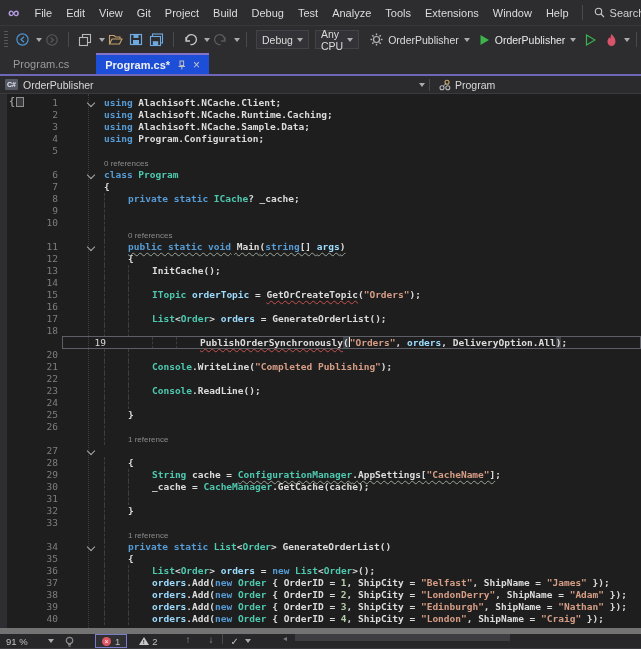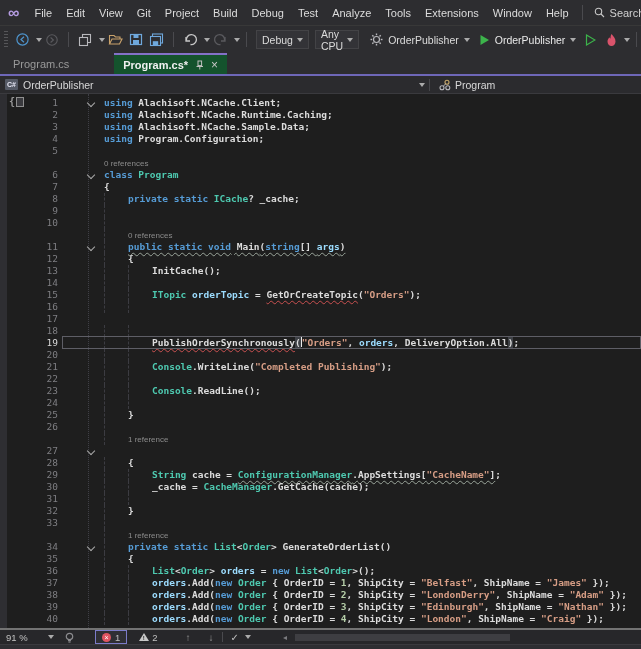--- a/index.html
+++ b/index.html
@@ -27,21 +27,21 @@
   .ticon{display:flex;align-items:center;padding:2px 2px;margin:0 1px;flex:none;}
   .combo{display:flex;align-items:center;background:#333337;border:1px solid #434346;
          height:17px;padding:0 5px;margin:0 3px;gap:4px;}
   .tlabel{margin:0 2px;}
   .runlabel{color:#E8E8E8;}
 
   
   .tabstrip{height:21px;flex:none;background:#2D2D30;display:flex;align-items:flex-end;font-size:11px;}
   .tab{height:21px;display:flex;align-items:center;padding:0 9px;cursor:default;}
   .tab.inactive{color:#9A9A9A;margin-left:4px;text-align:right;}
-  .tab.active{background:#14532d;border-top:2px solid #8471C8;color:#F0F0F0;margin-left:36px;
+  .tab.active{background:#1d4ed8;border-top:2px solid #8471C8;color:#F0F0F0;margin-left:18px;
               font-weight:bold;gap:7px;height:19px;}
   .accentline{height:2px;flex:none;background:#6E67B8;}
   .tabclose{color:#C8C8C8;font-size:12px;line-height:1;font-weight:normal;}
 
   
   .breadcrumb{height:17px;flex:none;background:#2B2B2E;border-bottom:1px solid #3A3A3E;
               display:flex;align-items:center;font-size:10.5px;color:#D8D8D8;}
   .bc-left{display:flex;align-items:center;gap:5px;width:420px;padding-left:5px;}
   .bc-caret{margin-left:auto;}
   .bc-sep{width:1px;height:12px;background:#47474B;margin:0 4px;}
@@ -52,21 +52,21 @@
   .editor{flex:none;height:534px;position:relative;background:#1E1E1E;overflow:hidden;}
   .bp-strip{position:absolute;left:0;top:0;bottom:0;width:7px;background:#2E2E32;}
   .fold-guide{position:absolute;left:88px;top:0;bottom:0;border-left:1px dotted #3F3F46;}
   .margin-icon{position:absolute;left:9px;top:2px;color:#9A9A9A;font:600 10px "DejaVu Sans Mono",monospace;
                display:flex;align-items:center;gap:1px;}
   .margin-icon i{display:inline-block;width:6px;height:8px;border:1px solid #8F8F8F;background:#3A3A3E;}
   .code-area{position:absolute;left:0;top:0;right:0;bottom:0;padding-top:3px;}
   .row{display:flex;height:12px;line-height:12px;position:relative;}
   .row.current::after{content:'';position:absolute;left:62px;right:0;top:-1px;bottom:0;
                       border:1px solid #5E5E66;pointer-events:none;}
-  .row.current .ln{color:#D8D8D8;}
+  .row.current .ln{color:#D8D8D8;margin-left:48px;}
   .ln{flex:none;width:58px;text-align:right;color:#7E7E82;
       font:400 9.5px "DejaVu Sans Mono",monospace;}
   .foldcol{flex:none;width:46px;position:relative;}
   .chev{position:absolute;left:30px;top:3px;width:5px;height:5px;
         border-right:1.2px solid #A8A8A8;border-bottom:1.2px solid #A8A8A8;transform:rotate(45deg);}
   .codetext{font:600 9.5px "DejaVu Sans Mono",monospace;white-space:pre;color:#DCDCDC;}
   .ind{display:inline-block;width:23px;height:12px;border-left:1px dashed #3C3C42;vertical-align:top;}
   .lens{font:400 8px "Liberation Sans",sans-serif;color:#8C8C8C;font-weight:400;margin-top:12px;}
   .c-k{color:#569CD6;}
   .c-t{color:#4EC9B0;}
@@ -74,22 +74,22 @@
   .c-n{color:#B5CEA8;}
   .c-p{color:#DCDCDC;}
   .c-v{color:#9CDCFE;}
   .c-m{color:#DCDCDC;}
   .f-w{text-decoration:underline wavy #9AA59A;text-decoration-thickness:1px;text-underline-offset:2px;}
   .f-r{text-decoration:underline wavy #C8504F;text-decoration-thickness:1px;text-underline-offset:2px;}
   .f-b{background:#3E4146;}
   .caret{display:inline-block;width:1px;height:10px;background:#ECECEC;vertical-align:-1px;}
 
   
-  .statusbar{height:14px;flex:none;background:#27272A;border-top:2px solid #737373;
-             display:flex;align-items:center;font-size:9.5px;color:#C0C0C0;}
+  .statusbar{height:14px;flex:none;background:#27272A;border-top:6px solid #737373;
+             display:flex;font-size:9.5px;color:#C0C0C0;}
   .zoom-combo{display:flex;align-items:center;gap:4px;padding:0 4px 0 6px;width:48px;}
   .sb-item{display:flex;align-items:center;gap:3px;flex:none;}
   .err-circle{width:9px;height:9px;border-radius:50%;background:#E05561;color:#fff;font-size:7px;
               display:flex;align-items:center;justify-content:center;line-height:1;}
   .err-box{display:flex;align-items:center;gap:4px;border:1px solid #7B7BC8;background:#2F2F34;
            padding:0 6px;height:12px;margin-left:20px;}
   .warn-tri{width:0;height:0;border-left:5px solid transparent;border-right:5px solid transparent;
             border-bottom:8px solid #C8C8C8;position:relative;}
   .warn-tri b{position:absolute;left:-1.5px;top:2px;font-size:6px;color:#1E1E1E;line-height:1;}
   .sb-arrow{color:#9A9A9A;font-size:10px;}
@@ -368,20 +368,21 @@
           <span class="codetext"><span class="ind"></span><span class="ind"></span><span class="c-t">ITopic</span><span class="c-p"> </span><span class="c-v">orderTopic</span><span class="c-p"> = </span><span class="c-m f-r">GetOrCreateTopic</span><span class="c-p">(</span><span class="c-s">"Orders"</span><span class="c-p">);</span></span>
         </div>
         <div class="row">
           <span class="ln">16</span>
           <span class="foldcol"></span>
           <span class="codetext"><span class="ind"></span><span class="ind"></span></span>
         </div>
         <div class="row">
           <span class="ln">17</span>
           <span class="foldcol"></span>
+          <span class="codetext"><span class="ind"></span><span class="ind"></span><span class="c-t">List</span><span class="c-p">&lt;</span><span class="c-t">Order</span><span class="c-p">&gt; </span><span class="c-v">orders</span><span class="c-p"> = </span><span class="c-m">GenerateOrderList</span><span class="c-p">();</span></span>
         </div>
         <div class="row">
           <span class="ln">18</span>
           <span class="foldcol"></span>
           <span class="codetext"><span class="ind"></span><span class="ind"></span></span>
         </div>
         <div class="row current">
           <span class="ln">19</span>
           <span class="foldcol"></span>
           <span class="codetext"><span class="ind"></span><span class="ind"></span><span class="c-m f-r">PublishOrderSynchronously</span><span class="c-p f-b">(</span><span class="caret"></span><span class="c-s">"Orders"</span><span class="c-p">, </span><span class="c-v">orders</span><span class="c-p">, DeliveryOption.All</span><span class="c-p f-b">)</span><span class="c-p">;</span></span>

